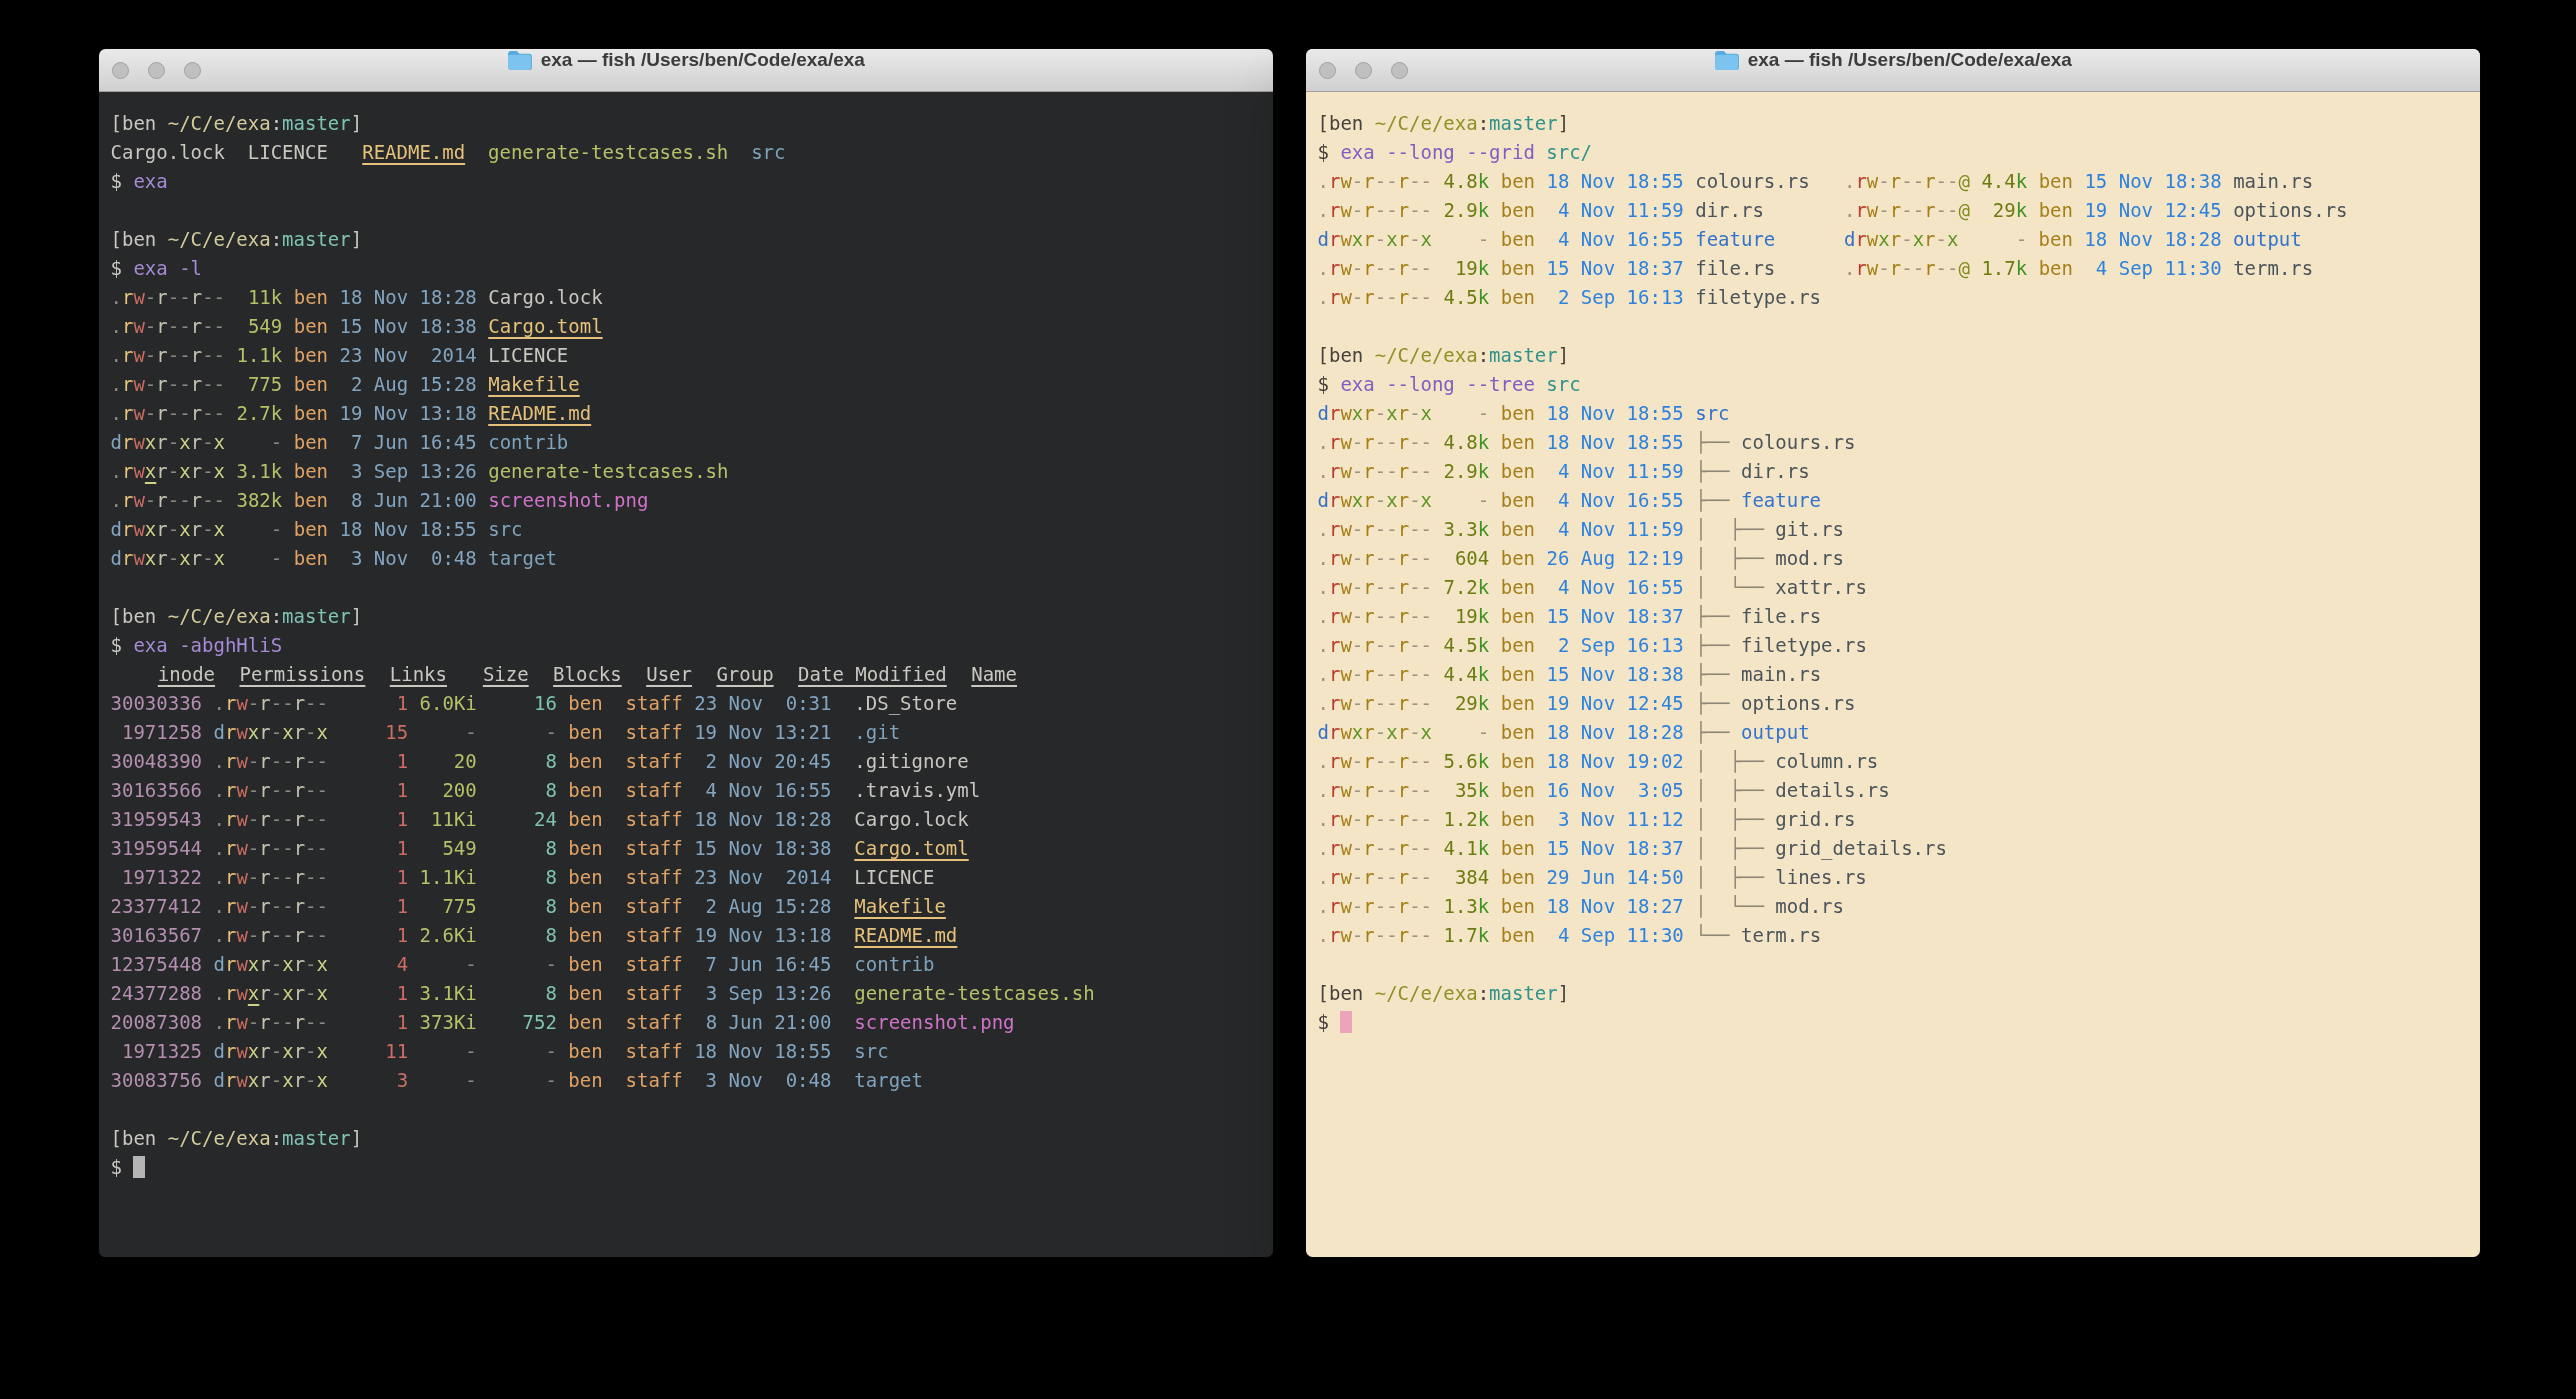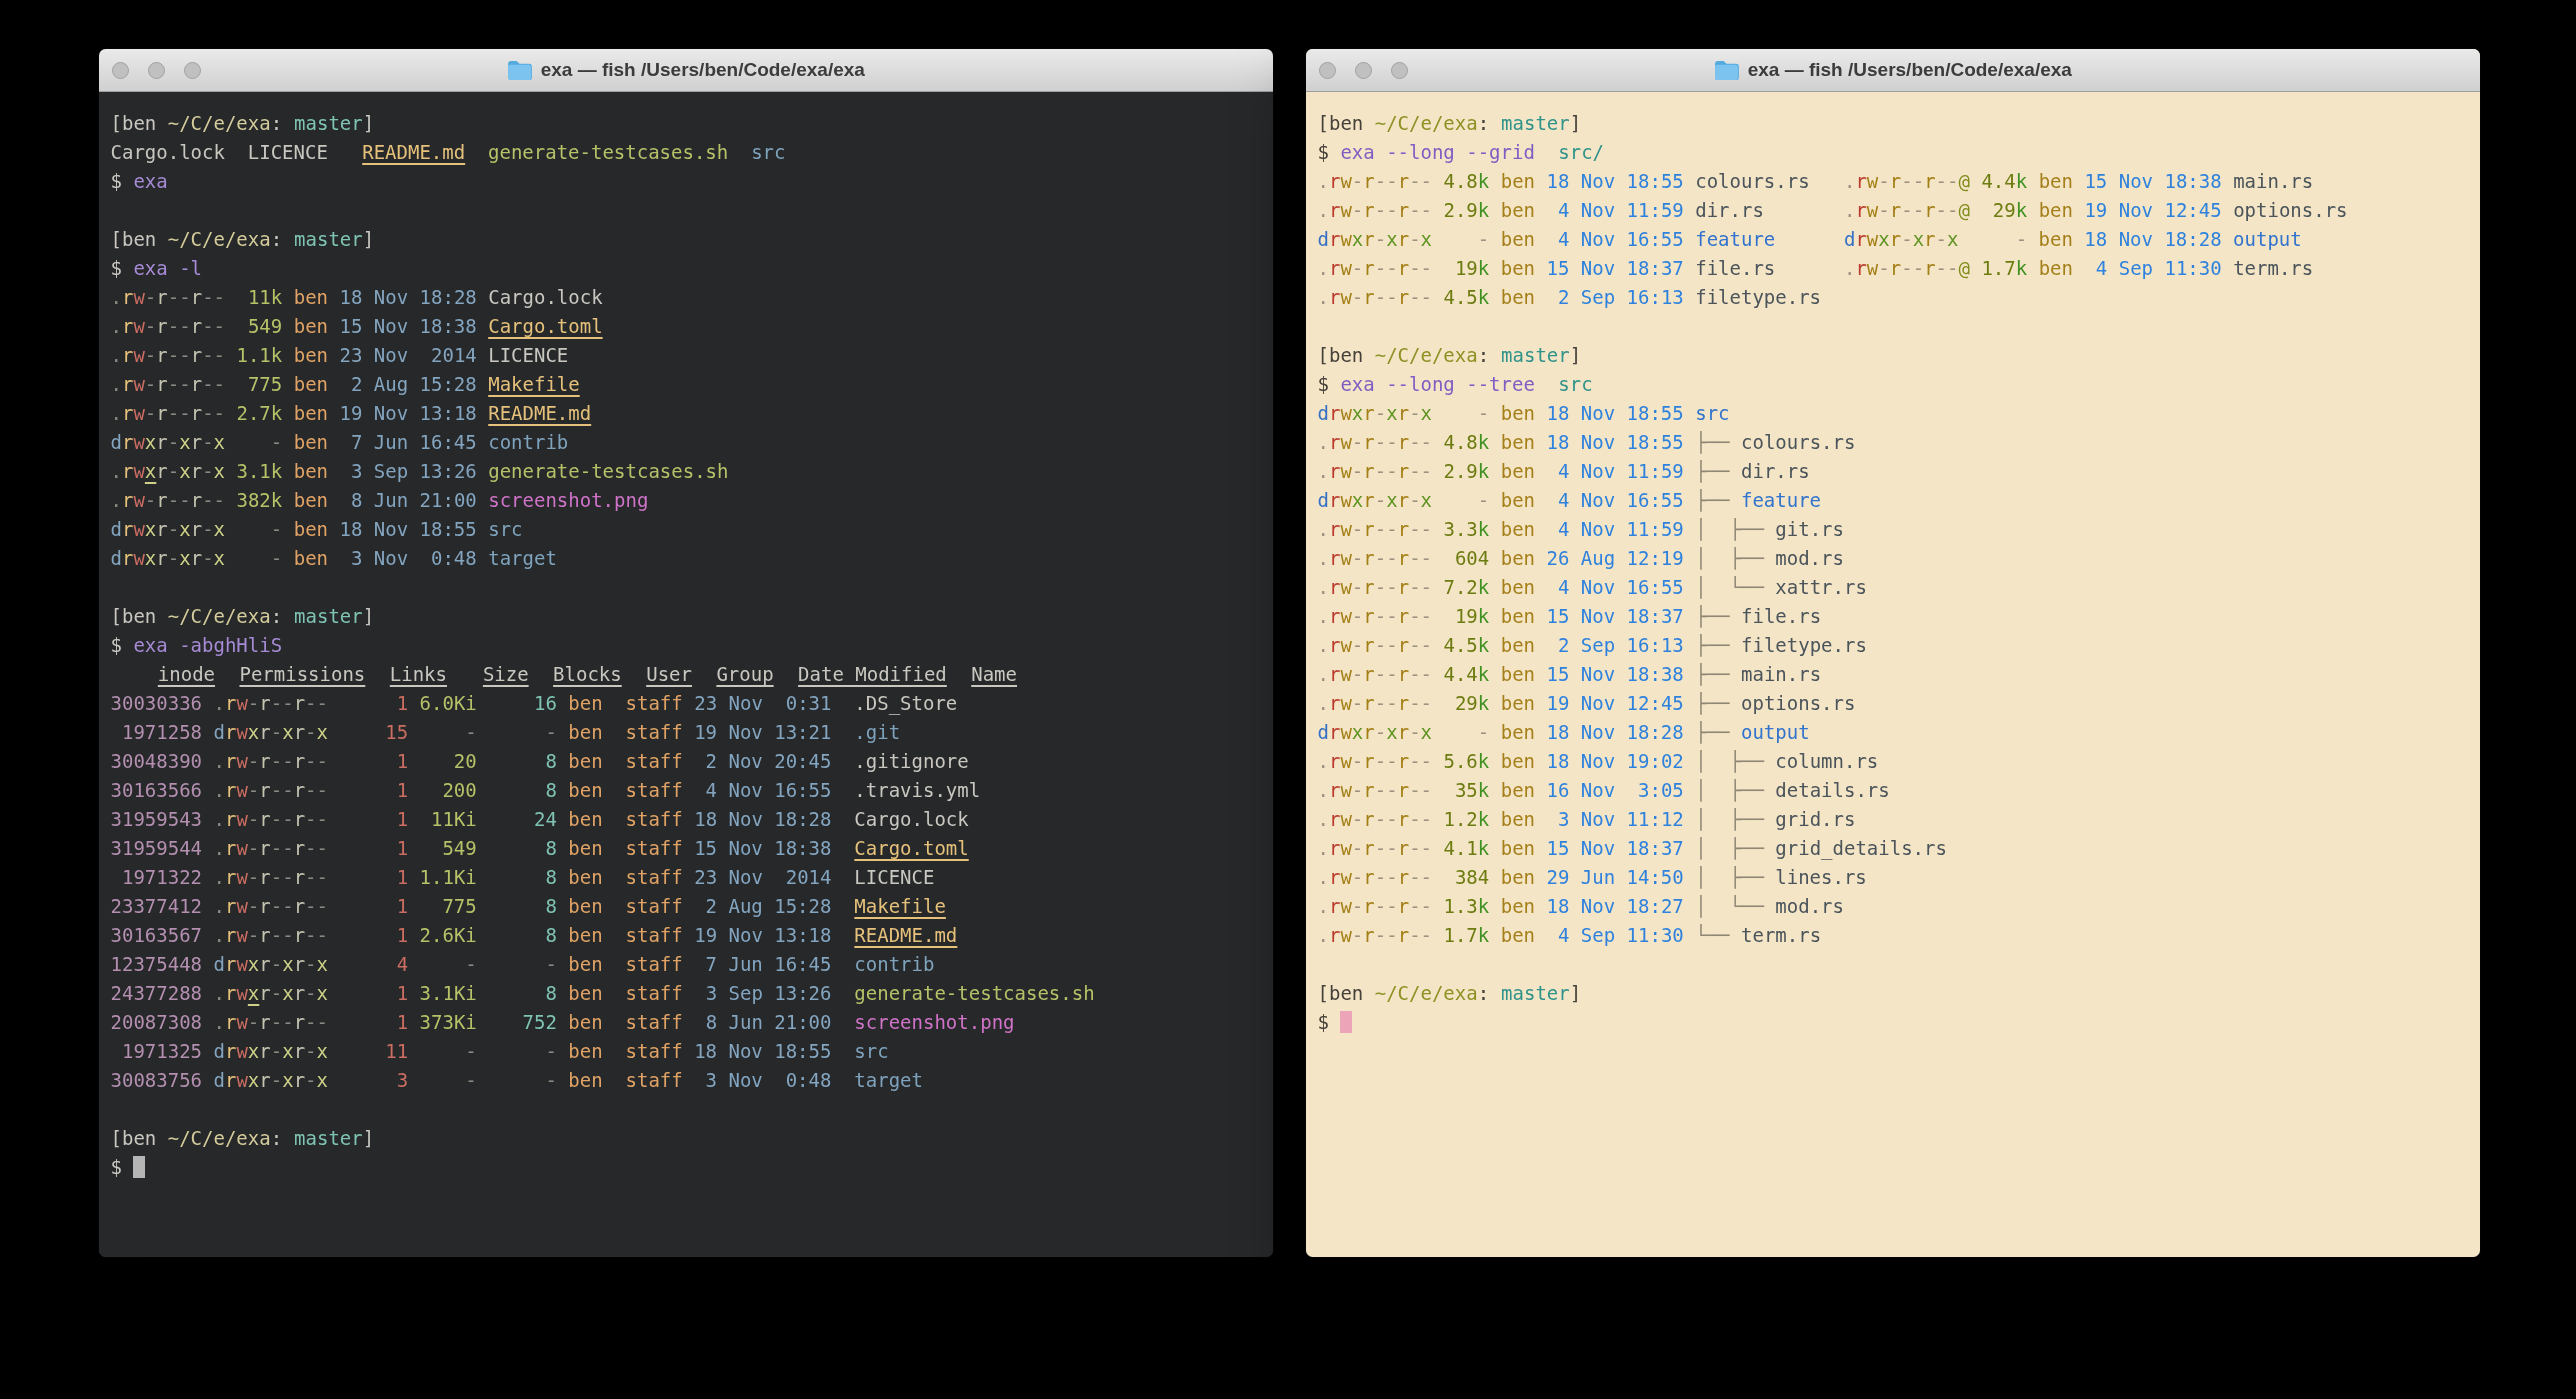--- a/index.html
+++ b/index.html
@@ -10,21 +10,21 @@
   .win{
     position:absolute;top:49px;width:1174px;height:1208px;border-radius:6.7px;overflow:hidden;
     box-shadow:0 33px 67px rgba(0,0,0,.65), 0 0 1px rgba(255,255,255,.25);
     background:var(--bg);
   }
   .win.left{left:99px;}
   .win.right{left:1306px;}
   .titlebar{
     height:42px;background:linear-gradient(#ebeaea,#d1d0d0);
     border-bottom:1px solid #9f9e9e;position:relative;
-    display:flex;align-items:center;justify-content:center;
+    display:flex;align-items:flex-start;justify-content:center;
   }
   .lights{position:absolute;left:13.4px;top:0;height:42px;display:flex;align-items:center;gap:19px;}
   .light{width:17px;height:17px;border-radius:50%;background:#c1c0c0;border:1px solid #a2a1a1;box-sizing:border-box;}
   .titletext{
     display:flex;align-items:center;gap:8.6px;
     font-family:"Liberation Sans",sans-serif;font-size:19px;font-weight:700;color:#3c3c3c;
   }
   .term{
     padding:17px 0 0 11.5px;font-size:19px;line-height:29px;
   }
@@ -32,21 +32,21 @@
   .line span{white-space:pre;}
   
   .fg{color:var(--fg);} .gy{color:var(--gy);}
   .ur{color:var(--ur);} .uw{color:var(--uw);} .ux{color:var(--ux);}
   .gr{color:var(--gr);} .gx{color:var(--gx);} .d{color:var(--db);} .at{color:var(--at);}
   .sz{color:var(--sz);} .szu{color:var(--szu);}
   .us{color:var(--us);} .dt{color:var(--dt);}
   .di{color:var(--di);} .fn{color:var(--fn);}
   .sh{color:var(--sh);} .mg{color:var(--mg);}
   .pk{color:var(--pk);} .ln{color:var(--ln);} .bk{color:var(--bk);}
-  .te{color:var(--te);margin-left:12px;} .pu{color:var(--pu);} .pa{color:var(--pa);}
+  .te{color:var(--te);} .pu{color:var(--pu);} .pa{color:var(--pa);}
   .tr{color:var(--tr);}
   .yu{color:var(--yu);text-decoration:underline;text-underline-offset:3.8px;text-decoration-thickness:1.9px;}
   .hd{color:var(--fg);text-decoration:underline;text-underline-offset:3.8px;text-decoration-thickness:1.9px;margin-left:13px;}
   .u{text-decoration:underline;text-underline-offset:3.8px;text-decoration-thickness:1.9px;}
   .cur{background:var(--cur);}
 </style>
 </head>
 <body>
 
 <div class="win left" style="--bg: #26282a; --fg: #c9c7c0; --gy: #8b8a82; --ur: #e6c17b; --uw: #cb6d62; --ux: #ced187; --gr: #c5c4b1; --gx: #ced187; --at: #8b8a82; --db: #84a5c0; --sz: #b6c168; --szu: #b6c168; --us: #e1a365; --dt: #84a5c0; --di: #7fa3bc; --fn: #c9c7c0; --yu: #e6c17b; --sh: #b6c168; --mg: #d073c8; --pk: #b48fb0; --ln: #cb6d62; --bk: #7fc3b2; --te: #7fc3b2; --pu: #a78bd6; --pa: #d4cc9b; --tr: #8b8a82; --cur: #b5b5b5;">

